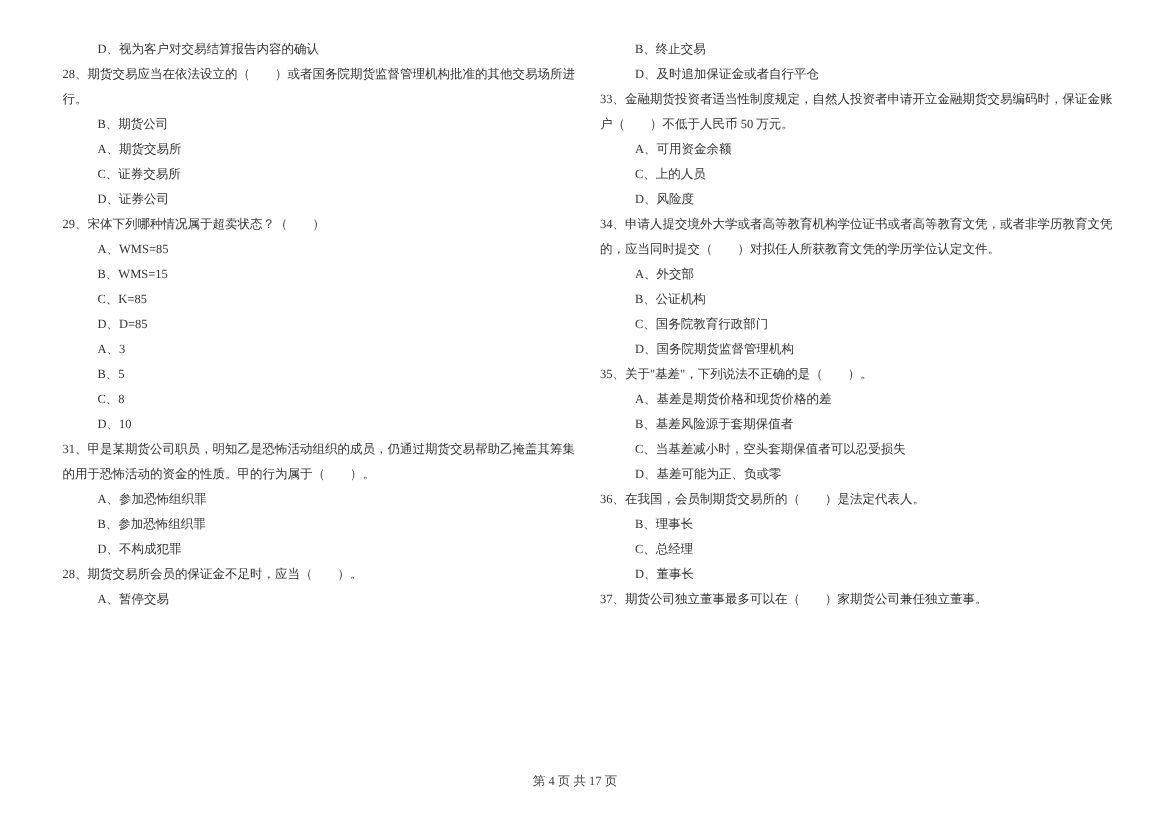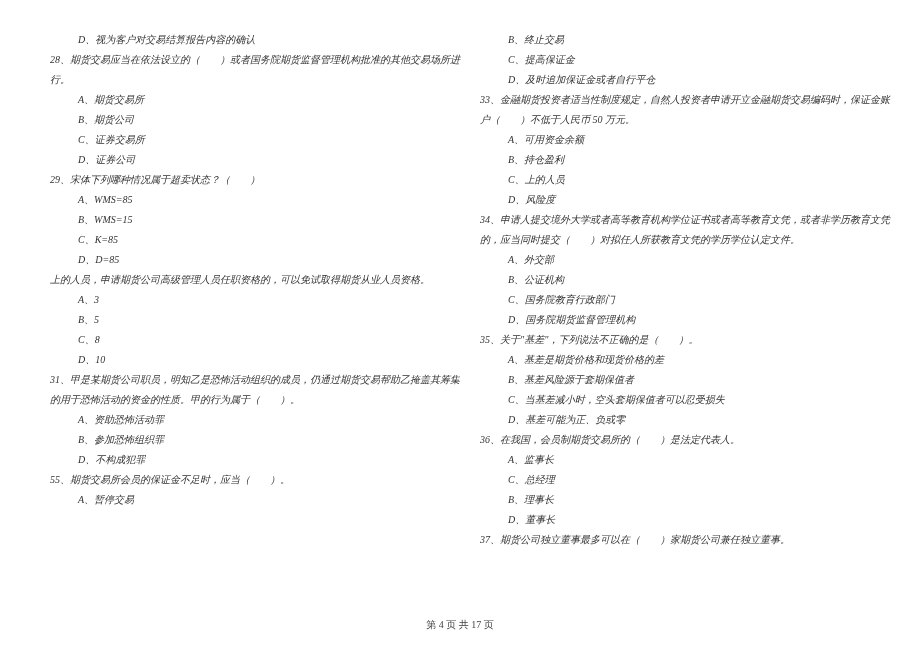--- a/index.html
+++ b/index.html
@@ -22,21 +22,20 @@
       width: 100%;
       padding: 0 30px;
     }
     .column {
       width: 50%;
       padding: 0 20px;
     }
     .line {
       line-height: 20px;
       white-space: nowrap;
-      font-style: italic;
     }
     .indent1 {
       padding-left: 28px;
     }
     .indent0 {
       padding-left: 0px;
     }
     .footer {
       position: absolute;
       bottom: 18px;
@@ -48,65 +47,61 @@
     }
   </style>
 </head>
 <body>
 
 <div class="content">
   <div class="column" id="left-col">
       <div class="line indent1">D、视为客户对交易结算报告内容的确认</div>
       <div class="line indent0">28、期货交易应当在依法设立的（　　）或者国务院期货监督管理机构批准的其他交易场所进</div>
       <div class="line indent0">行。</div>
+      <div class="line indent1">B、期货公司</div>
       <div class="line indent1">A、期货交易所</div>
-      <div class="line indent1">B、期货公司</div>
       <div class="line indent1">C、证券交易所</div>
       <div class="line indent1">D、证券公司</div>
       <div class="line indent0">29、宋体下列哪种情况属于超卖状态？（　　）</div>
       <div class="line indent1">A、WMS=85</div>
       <div class="line indent1">B、WMS=15</div>
       <div class="line indent1">C、K=85</div>
       <div class="line indent1">D、D=85</div>
-      <div class="line indent0">上的人员，申请期货公司高级管理人员任职资格的，可以免试取得期货从业人员资格。</div>
       <div class="line indent1">A、3</div>
       <div class="line indent1">B、5</div>
       <div class="line indent1">C、8</div>
       <div class="line indent1">D、10</div>
       <div class="line indent0">31、甲是某期货公司职员，明知乙是恐怖活动组织的成员，仍通过期货交易帮助乙掩盖其筹集</div>
       <div class="line indent0">的用于恐怖活动的资金的性质。甲的行为属于（　　）。</div>
-      <div class="line indent1">A、资助恐怖活动罪</div>
+      <div class="line indent1">A、参加恐怖组织罪</div>
       <div class="line indent1">B、参加恐怖组织罪</div>
       <div class="line indent1">D、不构成犯罪</div>
-      <div class="line indent0">55、期货交易所会员的保证金不足时，应当（　　）。</div>
+      <div class="line indent0">28、期货交易所会员的保证金不足时，应当（　　）。</div>
       <div class="line indent1">A、暂停交易</div>
     </div>
   <div class="column" id="right-col">
       <div class="line indent1">B、终止交易</div>
-      <div class="line indent1">C、提高保证金</div>
       <div class="line indent1">D、及时追加保证金或者自行平仓</div>
       <div class="line indent0">33、金融期货投资者适当性制度规定，自然人投资者申请开立金融期货交易编码时，保证金账</div>
       <div class="line indent0">户（　　）不低于人民币 50 万元。</div>
       <div class="line indent1">A、可用资金余额</div>
-      <div class="line indent1">B、持仓盈利</div>
       <div class="line indent1">C、上的人员</div>
       <div class="line indent1">D、风险度</div>
       <div class="line indent0">34、申请人提交境外大学或者高等教育机构学位证书或者高等教育文凭，或者非学历教育文凭</div>
       <div class="line indent0">的，应当同时提交（　　）对拟任人所获教育文凭的学历学位认定文件。</div>
       <div class="line indent1">A、外交部</div>
       <div class="line indent1">B、公证机构</div>
       <div class="line indent1">C、国务院教育行政部门</div>
       <div class="line indent1">D、国务院期货监督管理机构</div>
       <div class="line indent0">35、关于"基差"，下列说法不正确的是（　　）。</div>
       <div class="line indent1">A、基差是期货价格和现货价格的差</div>
       <div class="line indent1">B、基差风险源于套期保值者</div>
       <div class="line indent1">C、当基差减小时，空头套期保值者可以忍受损失</div>
       <div class="line indent1">D、基差可能为正、负或零</div>
       <div class="line indent0">36、在我国，会员制期货交易所的（　　）是法定代表人。</div>
-      <div class="line indent1">A、监事长</div>
+      <div class="line indent1">B、理事长</div>
       <div class="line indent1">C、总经理</div>
-      <div class="line indent1">B、理事长</div>
       <div class="line indent1">D、董事长</div>
       <div class="line indent0">37、期货公司独立董事最多可以在（　　）家期货公司兼任独立董事。</div>
     </div>
 </div>
 
 <div class="footer">第 4 页 共 17 页</div>
 
 </body></html>

